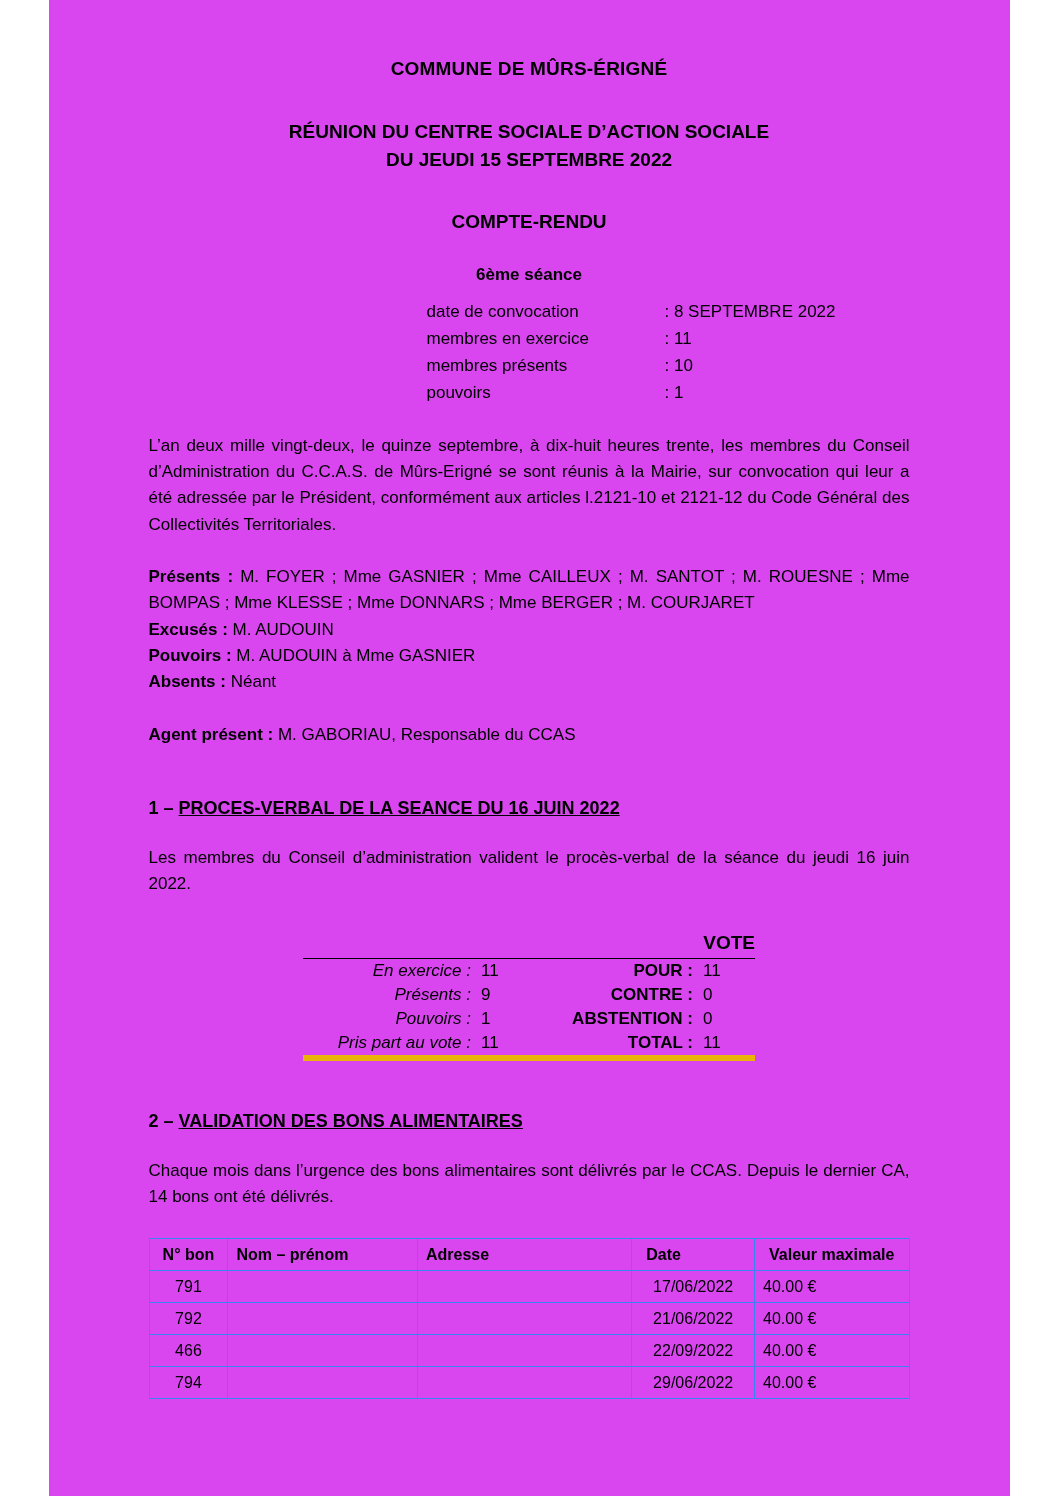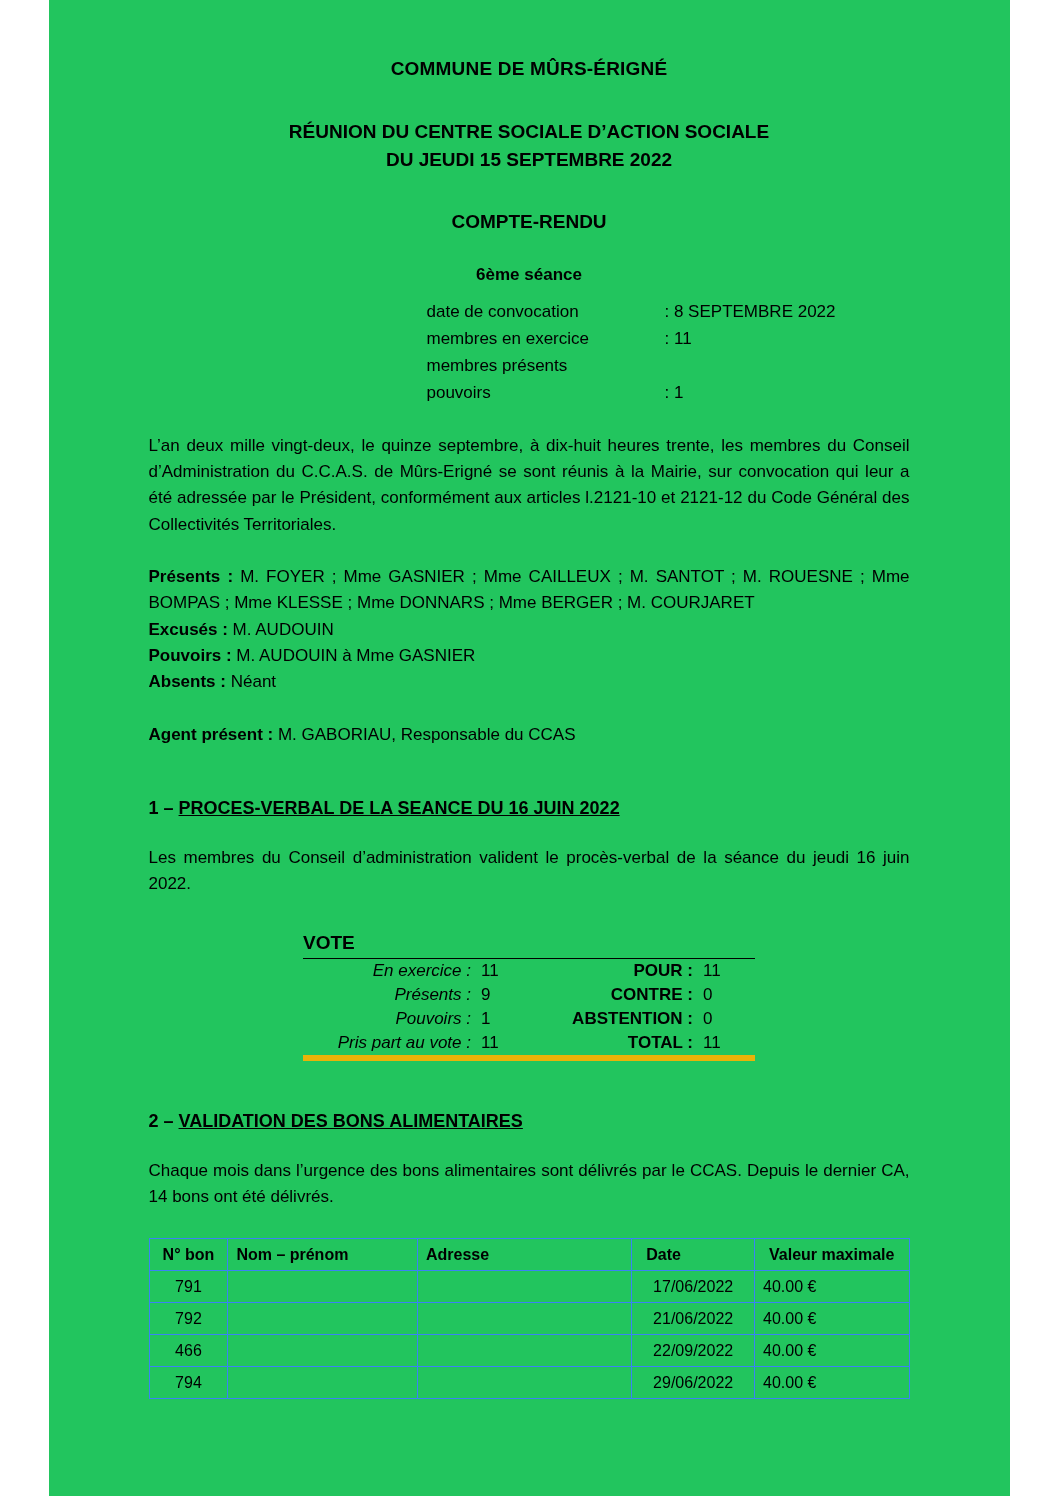--- a/index.html
+++ b/index.html
@@ -8,21 +8,21 @@
     background: #ffffff;
   }
   body {
     font-family: "Liberation Sans", sans-serif;
     color: #000000;
   }
   .page {
     width: 961px;
     min-height: 1496px;
     margin: 0 auto;
-    background: #22c55e;
+    background: #d946ef;
     box-sizing: border-box;
     padding: 48px 100px 40px 100px;
     position: relative;
   }
   .title-block {
     text-align: center;
   }
   .doc-title {
     font-weight: bold;
     font-size: 19px;
@@ -90,21 +90,21 @@
     margin: 50px 0 0 0;
   }
   h2.section .underline {
     text-decoration: underline;
   }
   .vote-block {
     margin: 34px auto 0 auto;
     width: 452px;
   }
   .vote-title {
-    text-align: left;
+    text-align: right;
     font-weight: bold;
     font-size: 19px;
     margin-bottom: 4px;
   }
   .vote-table {
     border-collapse: collapse;
     width: 100%;
     border-top: 1px solid #000;
     border-bottom: 6px solid #eab308;
     font-size: 17px;
@@ -188,20 +188,21 @@
     <div class="meta-row">
       <span class="meta-label">date de convocation</span>
       <span class="meta-value">: 8 SEPTEMBRE 2022</span>
     </div>
     <div class="meta-row">
       <span class="meta-label">membres en exercice</span>
       <span class="meta-value">: 11</span>
     </div>
     <div class="meta-row">
       <span class="meta-label">membres présents</span>
+      <span class="meta-value">: 10</span>
     </div>
     <div class="meta-row">
       <span class="meta-label">pouvoirs</span>
       <span class="meta-value">: 1</span>
     </div>
   </div>
 
   <p class="para">L’an deux mille vingt-deux, le quinze septembre, à dix-huit heures trente, les membres du Conseil d’Administration du C.C.A.S. de Mûrs-Erigné se sont réunis à la Mairie, sur convocation qui leur a été adressée par le Président, conformément aux articles l.2121-10 et 2121-12 du Code Général des Collectivités Territoriales.</p>
 
   <div class="attendance">

